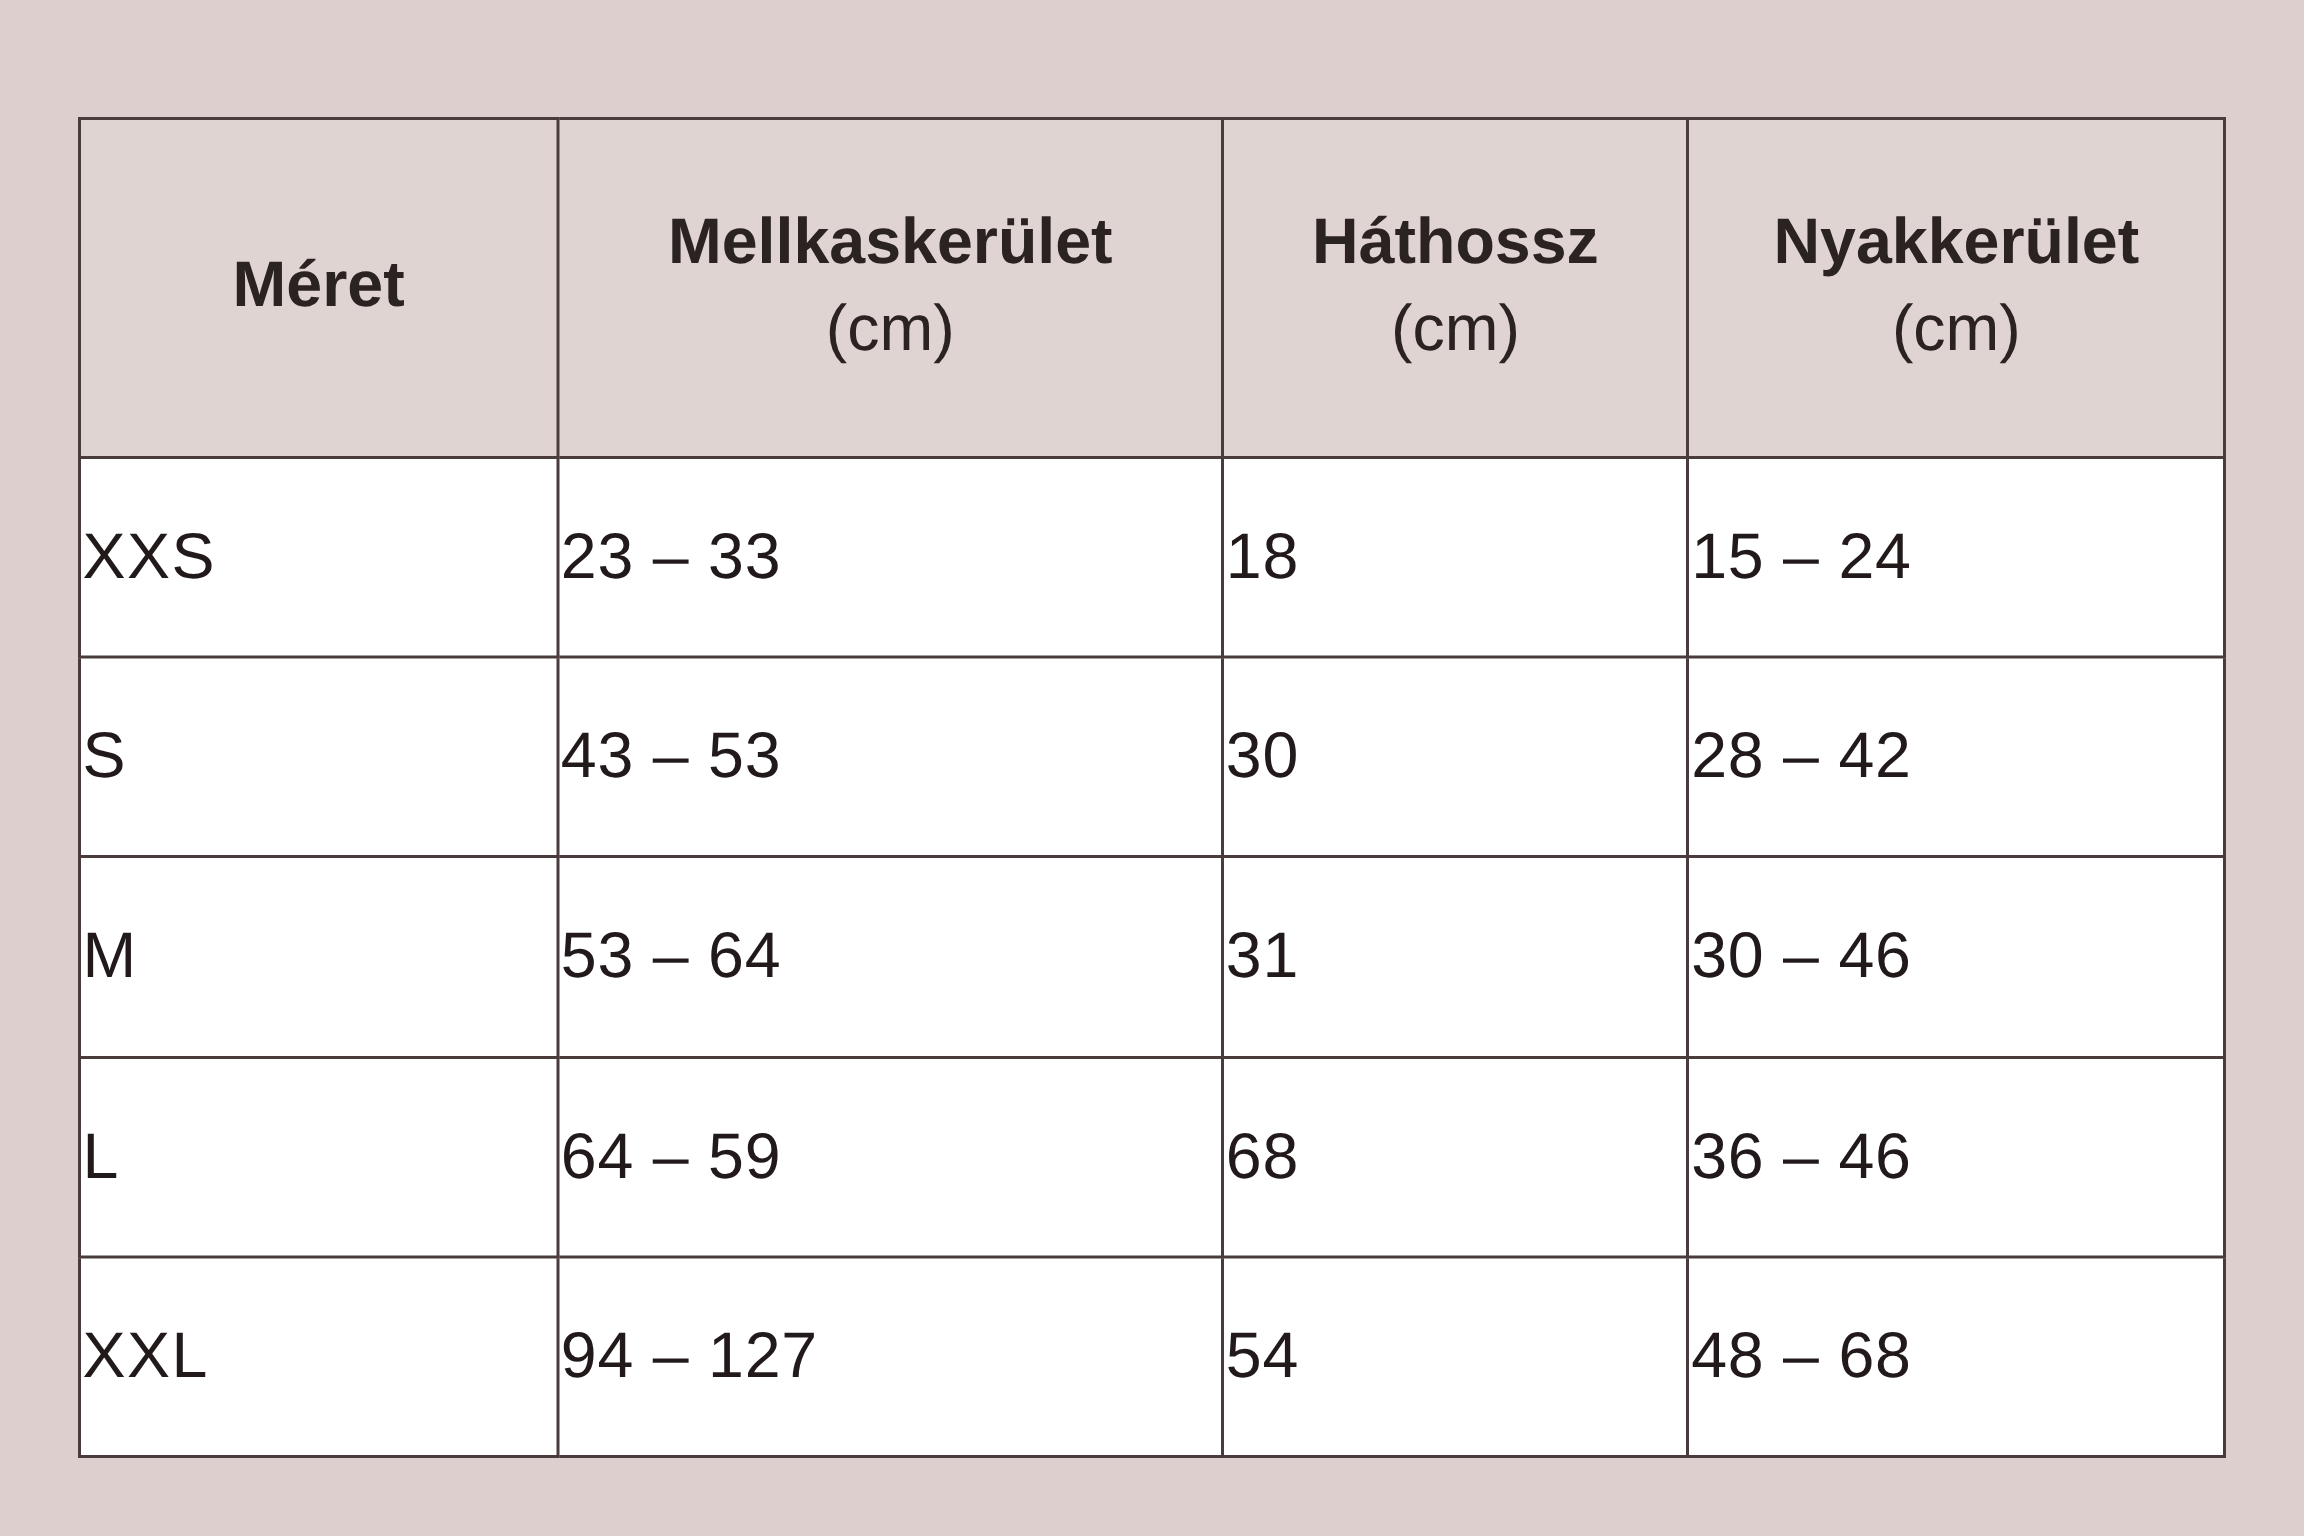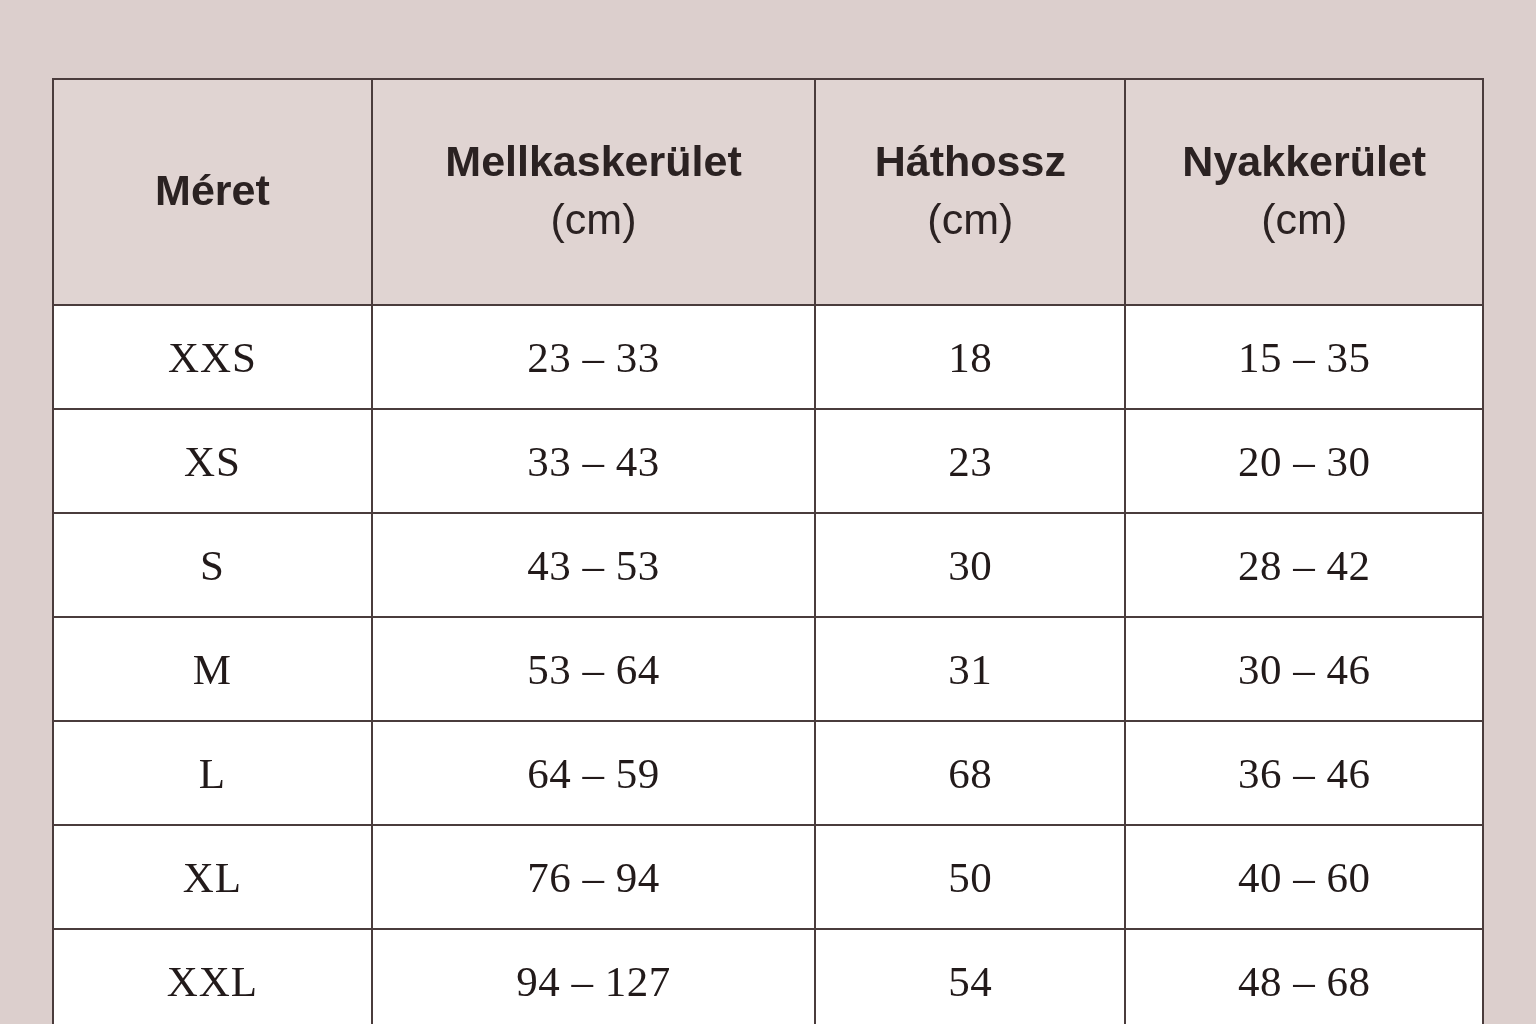--- a/index.html
+++ b/index.html
@@ -54,26 +54,24 @@
   }
   table.size-table thead th .unit {
     display: block;
     font-weight: normal;
   }
   table.size-table tbody td {
     border: 2px solid #4a3c3c;
     color: #221a1a;
     font-size: 43px;
     font-weight: normal;
-    text-align: center;
     vertical-align: middle;
     background: #ffffff;
     height: 100px;
     letter-spacing: 0.5px;
-    font-family: Liberation Serif, serif;
   }
   table.size-table tbody td.size-cell {
     letter-spacing: 1px;
   }
 </style>
 </head>
 <body>
 
 <div class="page">
   <div class="table-wrap">
@@ -101,53 +99,41 @@
             <span>Nyakkerület</span>
             <span class="unit">(cm)</span>
           </th>
         </tr>
       </thead>
       <tbody>
         <tr>
           <td class="size-cell">XXS</td>
           <td>23 – 33</td>
           <td>18</td>
-          <td>15 – 35</td>
-        </tr>
-        <tr>
-          <td class="size-cell">XS</td>
-          <td>33 – 43</td>
-          <td>23</td>
-          <td>20 – 30</td>
+          <td>15 – 24</td>
         </tr>
         <tr>
           <td class="size-cell">S</td>
           <td>43 – 53</td>
           <td>30</td>
           <td>28 – 42</td>
         </tr>
         <tr>
           <td class="size-cell">M</td>
           <td>53 – 64</td>
           <td>31</td>
           <td>30 – 46</td>
         </tr>
         <tr>
           <td class="size-cell">L</td>
           <td>64 – 59</td>
           <td>68</td>
           <td>36 – 46</td>
         </tr>
         <tr>
-          <td class="size-cell">XL</td>
-          <td>76 – 94</td>
-          <td>50</td>
-          <td>40 – 60</td>
-        </tr>
-        <tr>
           <td class="size-cell">XXL</td>
           <td>94 – 127</td>
           <td>54</td>
           <td>48 – 68</td>
         </tr>
       </tbody>
     </table>
   </div>
 </div>
 

